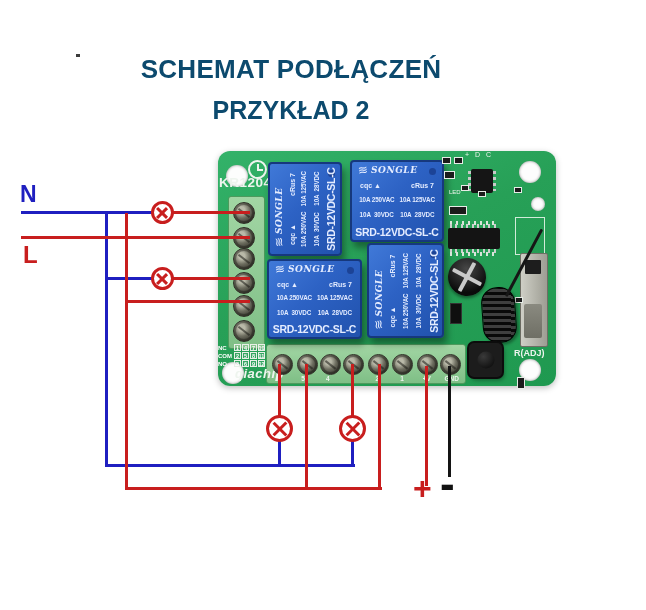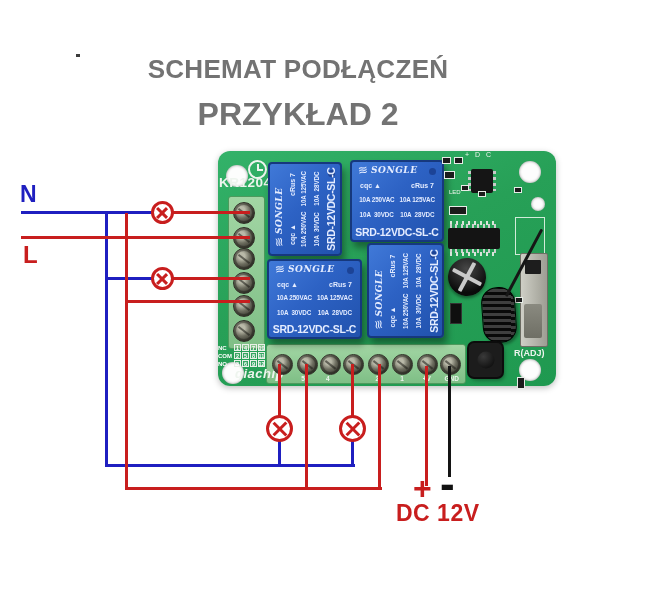--- a/index.html
+++ b/index.html
@@ -1,22 +1,22 @@
 <!DOCTYPE html>
 <html><head>
 <meta charset="utf-8">
 <style>
   html,body{margin:0;padding:0;background:#fff;}
   #scene{position:relative;width:646px;height:610px;background:#ffffff;overflow:hidden;
          font-family:"Liberation Sans",sans-serif;}
 
   
-  .title-line{position:absolute;left:0;width:582px;text-align:center;color:#737373;font-weight:bold;margin-left:7px;}
+  .title-line{position:absolute;left:0;width:582px;text-align:center;color:#0c4a6e;font-weight:bold;}
   #title1{top:54px;font-size:26px;letter-spacing:.3px;}
-  #title2{top:96px;font-size:32px;}
+  #title2{top:96px;font-size:25px;}
 
   
   .wire{position:absolute;z-index:5;}
   .wire.blue{background:#1f1fc0;}
   .wire.red{background:#c81e1e;}
   .wire.black{background:#141414;}
 
   
   .lbl{position:absolute;font-weight:bold;z-index:7;}
   #lbl-n{left:20px;top:181px;font-size:23px;color:#1f1fc0;}
@@ -165,21 +165,20 @@
   <div class="wire red" style="left:425px;top:366px;width:3px;height:120px;"></div>
   <div class="wire black" style="left:448px;top:366px;width:3px;height:111px;"></div>
 
   <div class="lamp" id="lampA"></div>
   <div class="lamp" id="lampB"></div>
   <div class="lamp" id="lampC"></div>
   <div class="lamp" id="lampD"></div>
 
   <div class="lbl" id="dc-plus">+</div>
   <div class="lbl" id="dc-minus">-</div>
-  <div class="lbl" id="dc-label">DC 12V</div>
 
   <div id="board">
     <div class="hole" id="holeTL"></div>
     <div class="hole" id="holeTR"></div>
     <div class="hole" id="holeBL"></div>
     <div class="hole" id="holeBR"></div>
     <div class="hole" id="holeSM"></div>
 
     <div class="silk" id="kr">KR1204</div>
     <div class="clock"></div>

